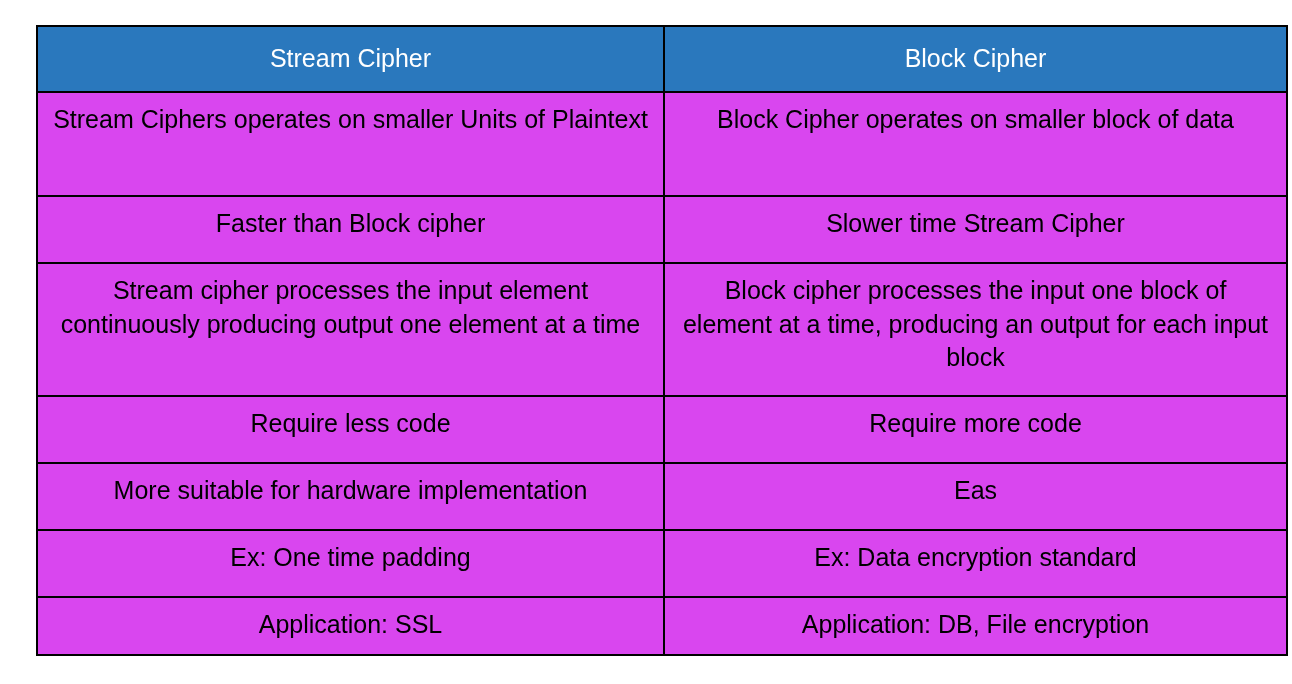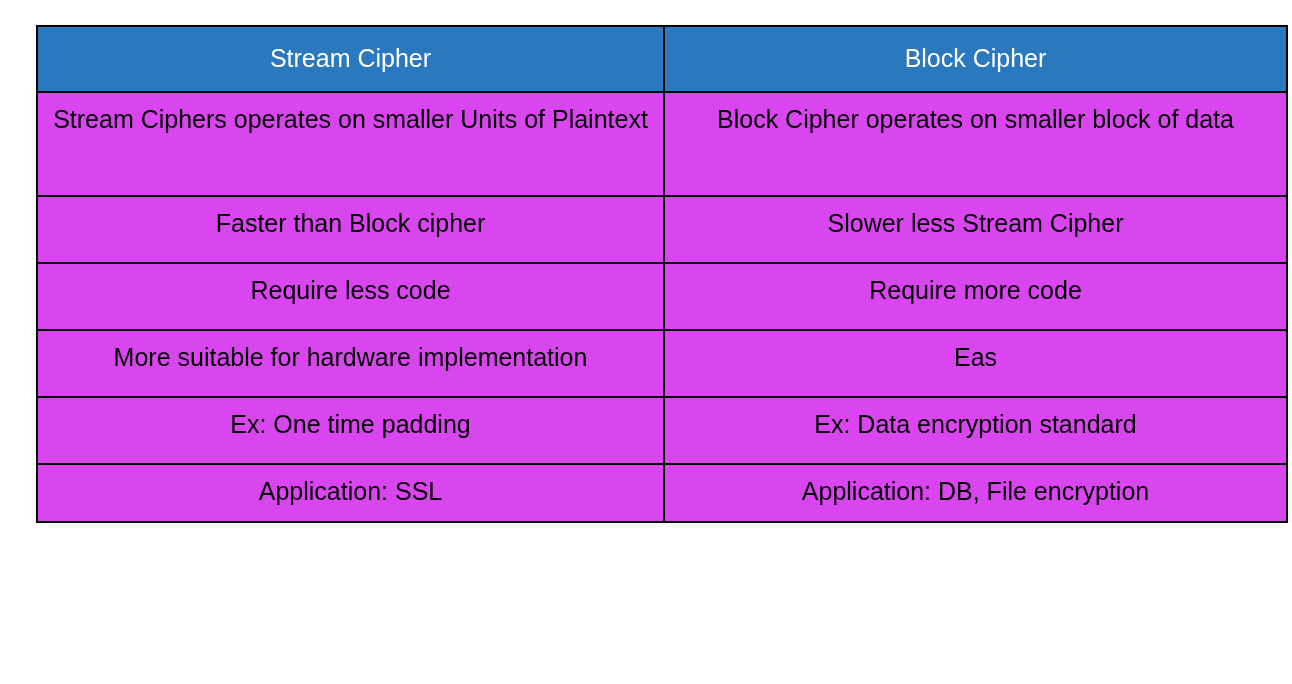--- a/index.html
+++ b/index.html
@@ -97,24 +97,32 @@
         <td>
           <span class="cell-text">Block Cipher operates on smaller block of data</span>
         </td>
       </tr>
 
       <tr class="row-short">
         <td>
           <span class="cell-text">Faster than Block cipher</span>
         </td>
         <td>
-          <span class="cell-text">Slower less Stream Cipher</span>
+          <span class="cell-text">Slower time Stream Cipher</span>
         </td>
       </tr>
 
+      <tr class="row-triple">
+        <td>
+          <span class="cell-text">Stream cipher processes the input element continuously producing output one element at a time</span>
+        </td>
+        <td>
+          <span class="cell-text">Block cipher processes the input one block of element at a time, producing an output for each input block</span>
+        </td>
+      </tr>
 
       <tr class="row-short">
         <td>
           <span class="cell-text">Require less code</span>
         </td>
         <td>
           <span class="cell-text">Require more code</span>
         </td>
       </tr>
 

